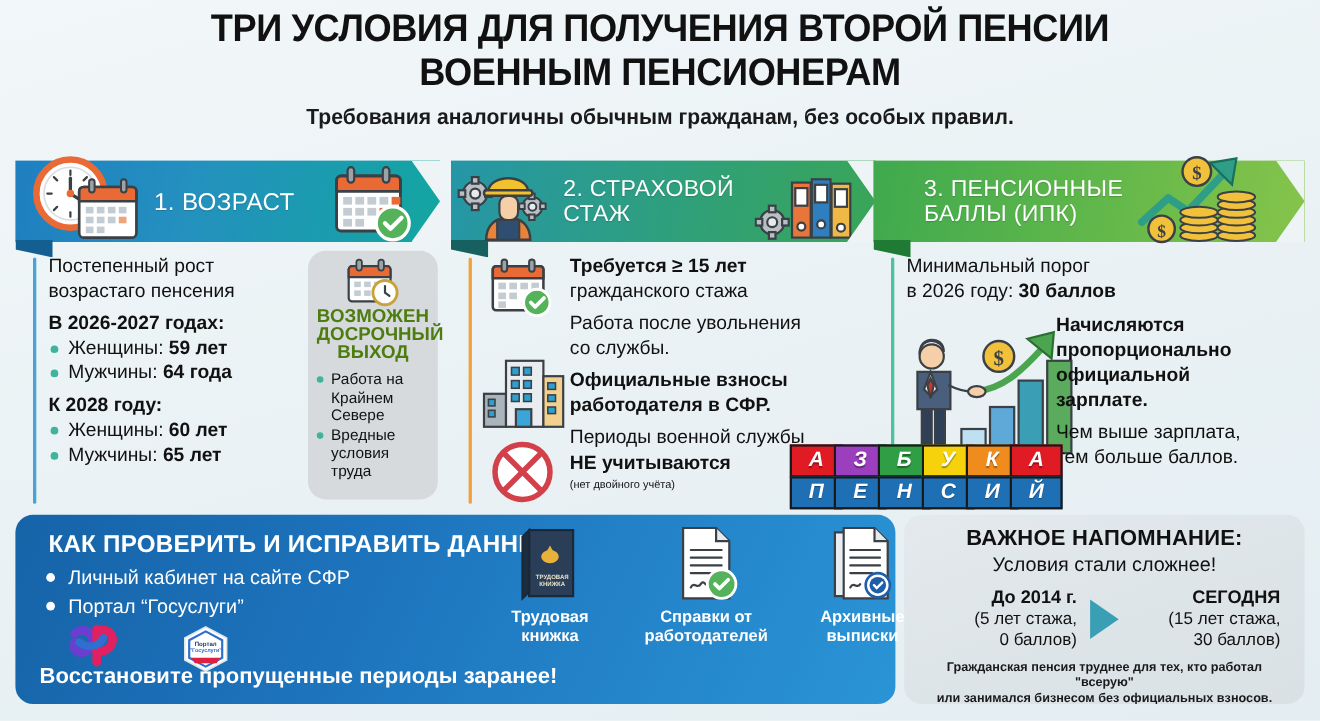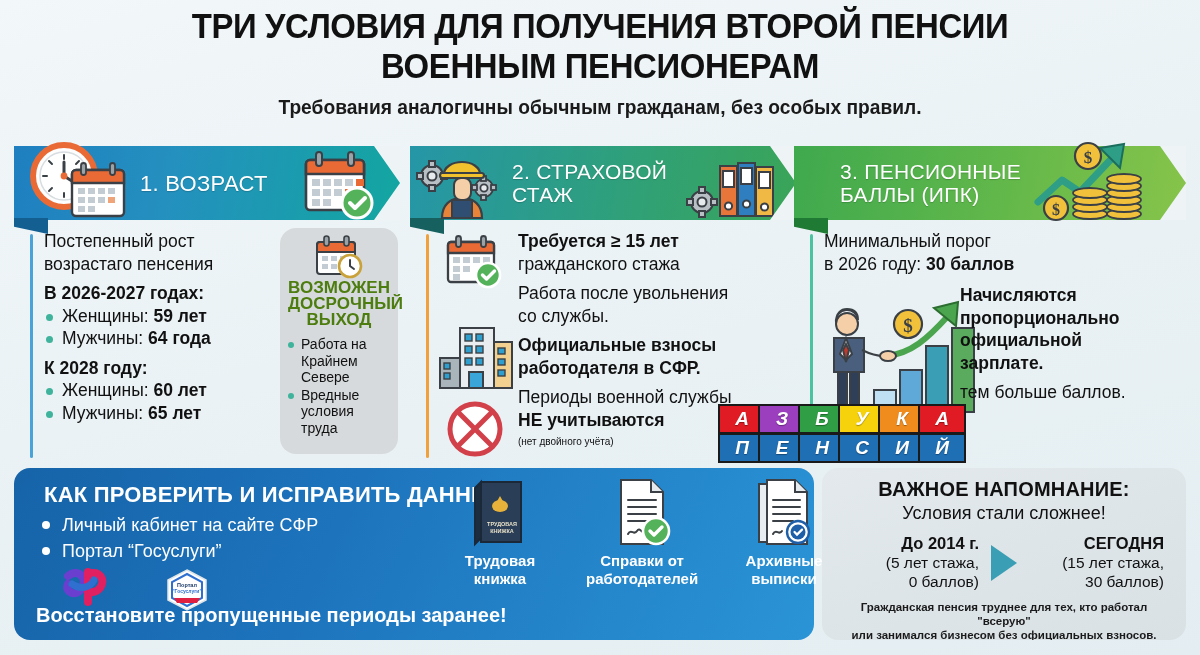--- a/index.html
+++ b/index.html
@@ -439,20 +439,21 @@
             <ellipse cx="72" cy="62" rx="8" ry="5" fill="#f5cfa8"></ellipse>
           </g>
         </svg>
 
         <div class="body-text" style="left:166px;top:52px;width:220px;">
           <div class="xbold">Начисляются</div>
           <div class="xbold">пропорционально</div>
           <div class="xbold">официальной</div>
           <div class="xbold">зарплате.</div>
           <div class="gap"></div>
+          <div>Чем выше зарплата,</div>
           <div>тем больше баллов.</div>
         </div>
       </div>
     </div>
   </div>
 
   <div class="cubes">
     <div class="cube" style="left:0px;  top:0px;  background:#e01b24;">
         <span>А</span>
       </div>

